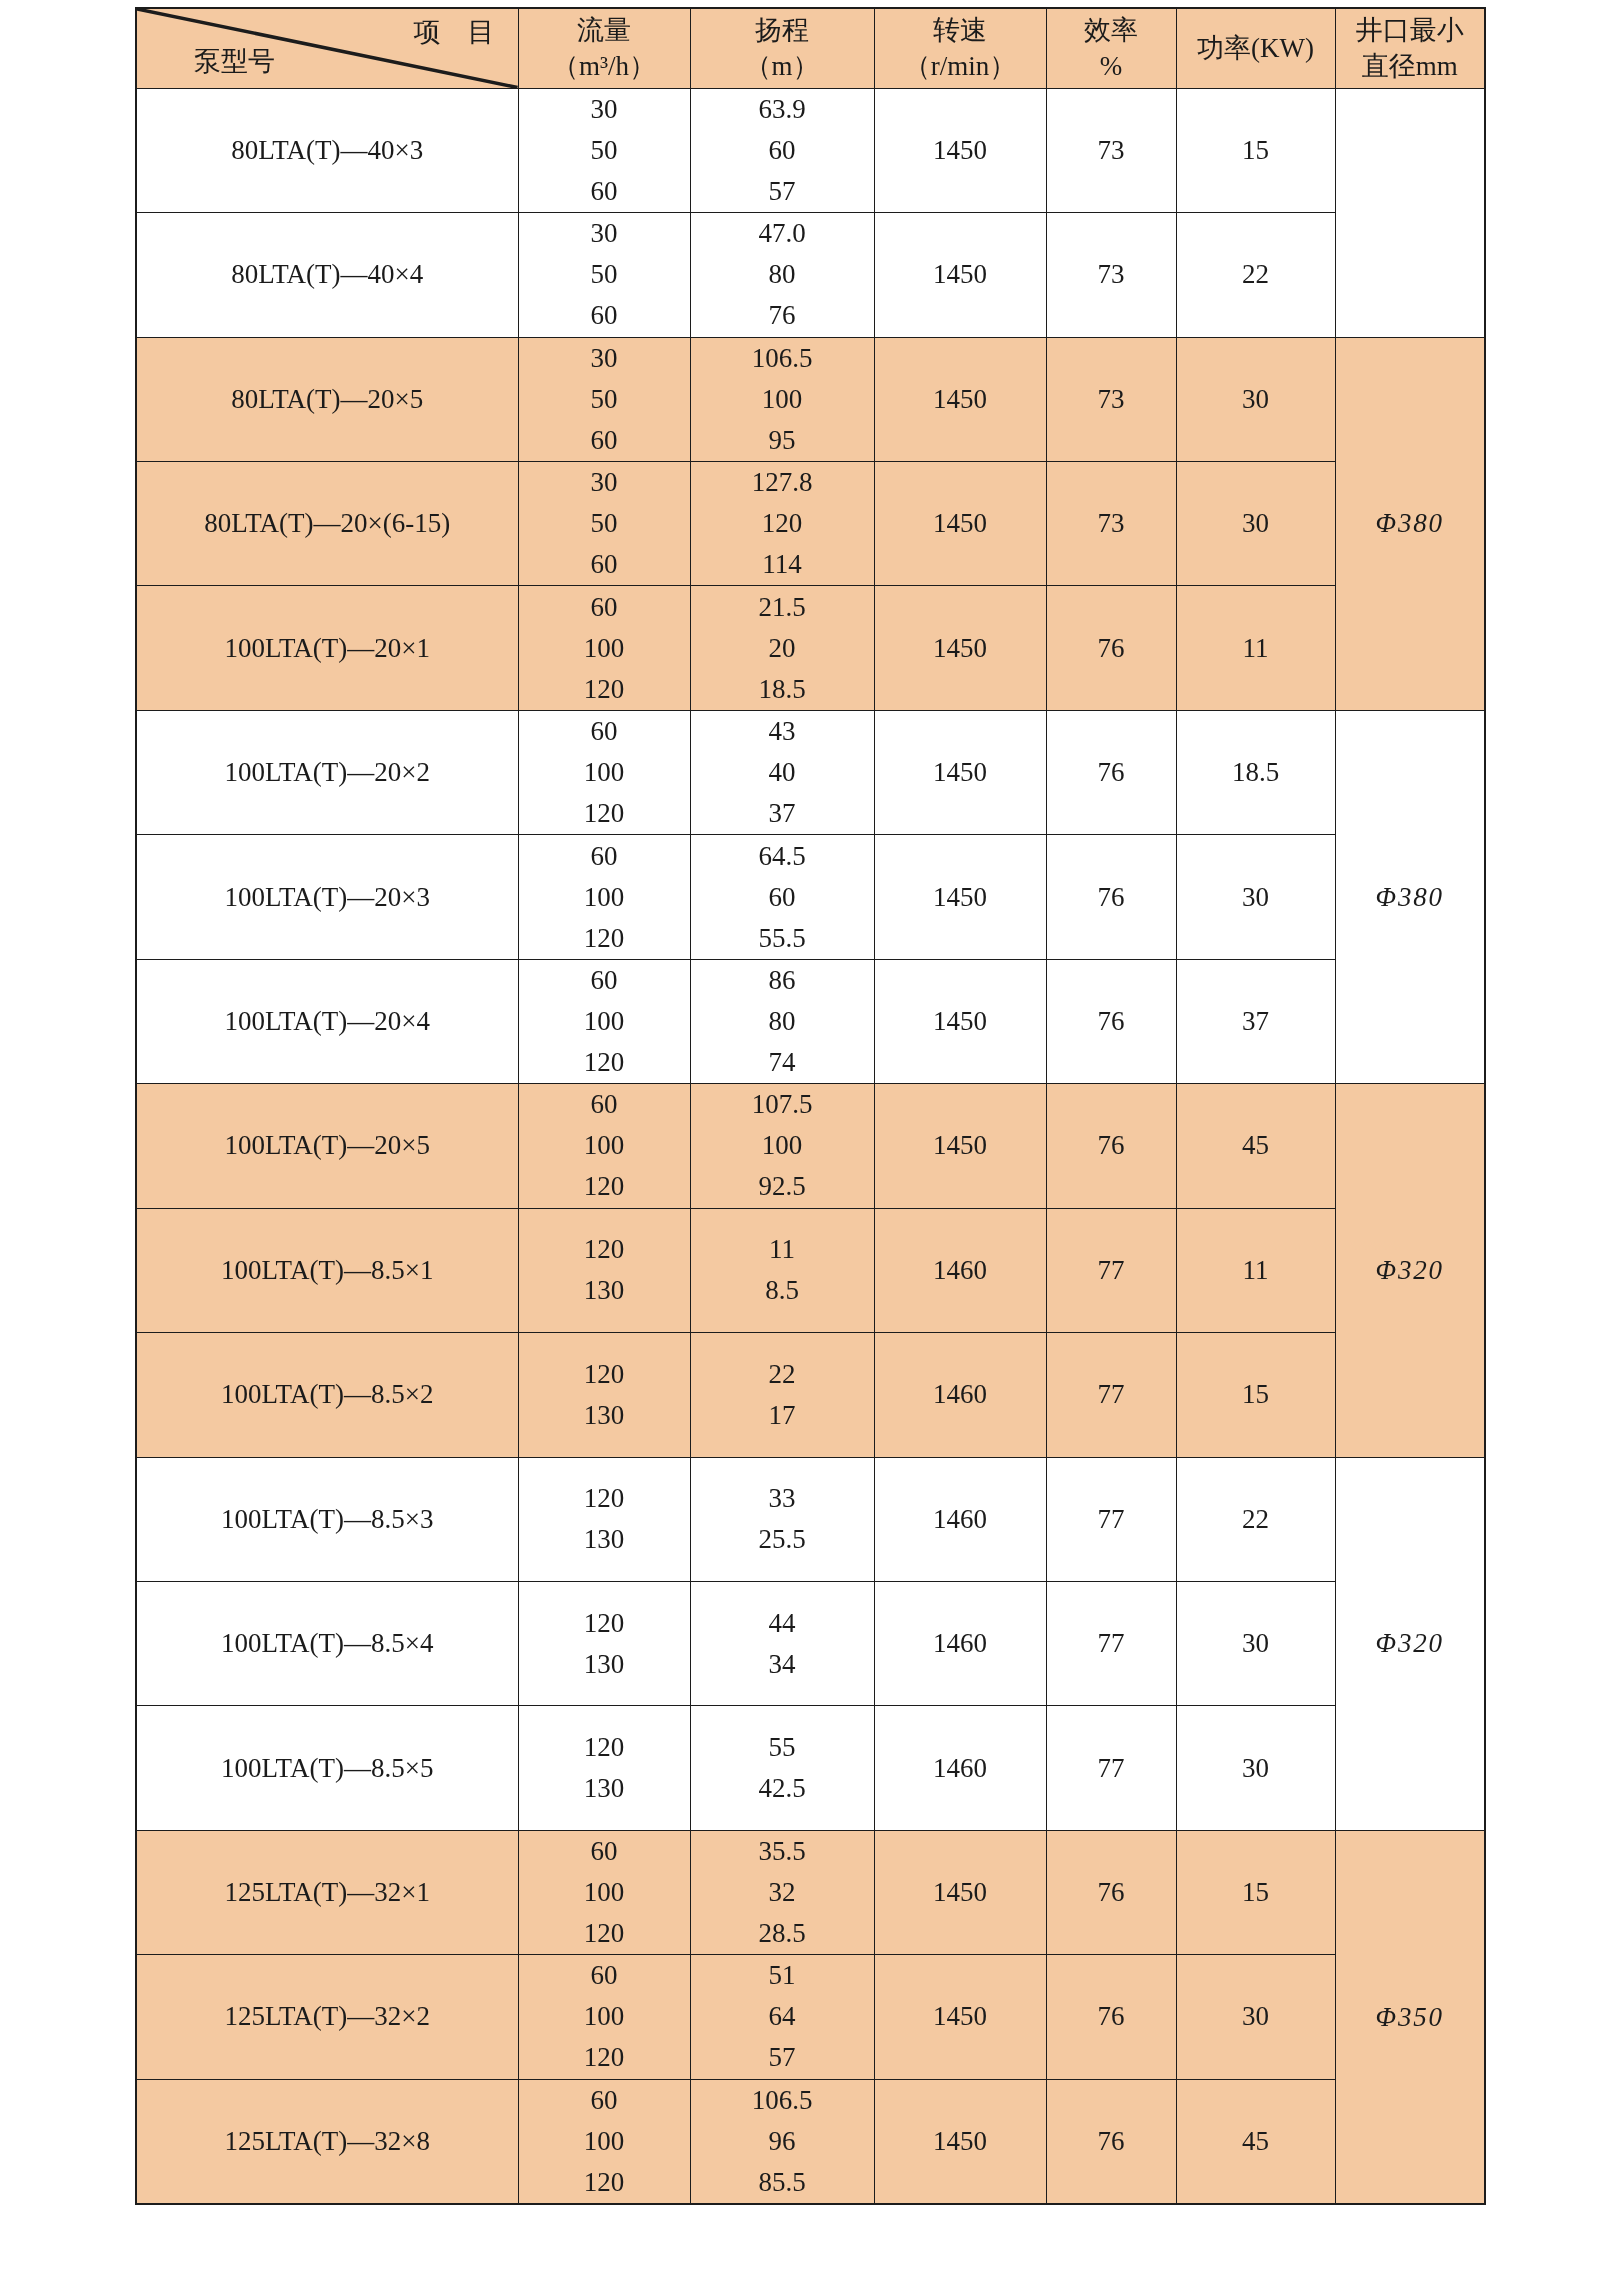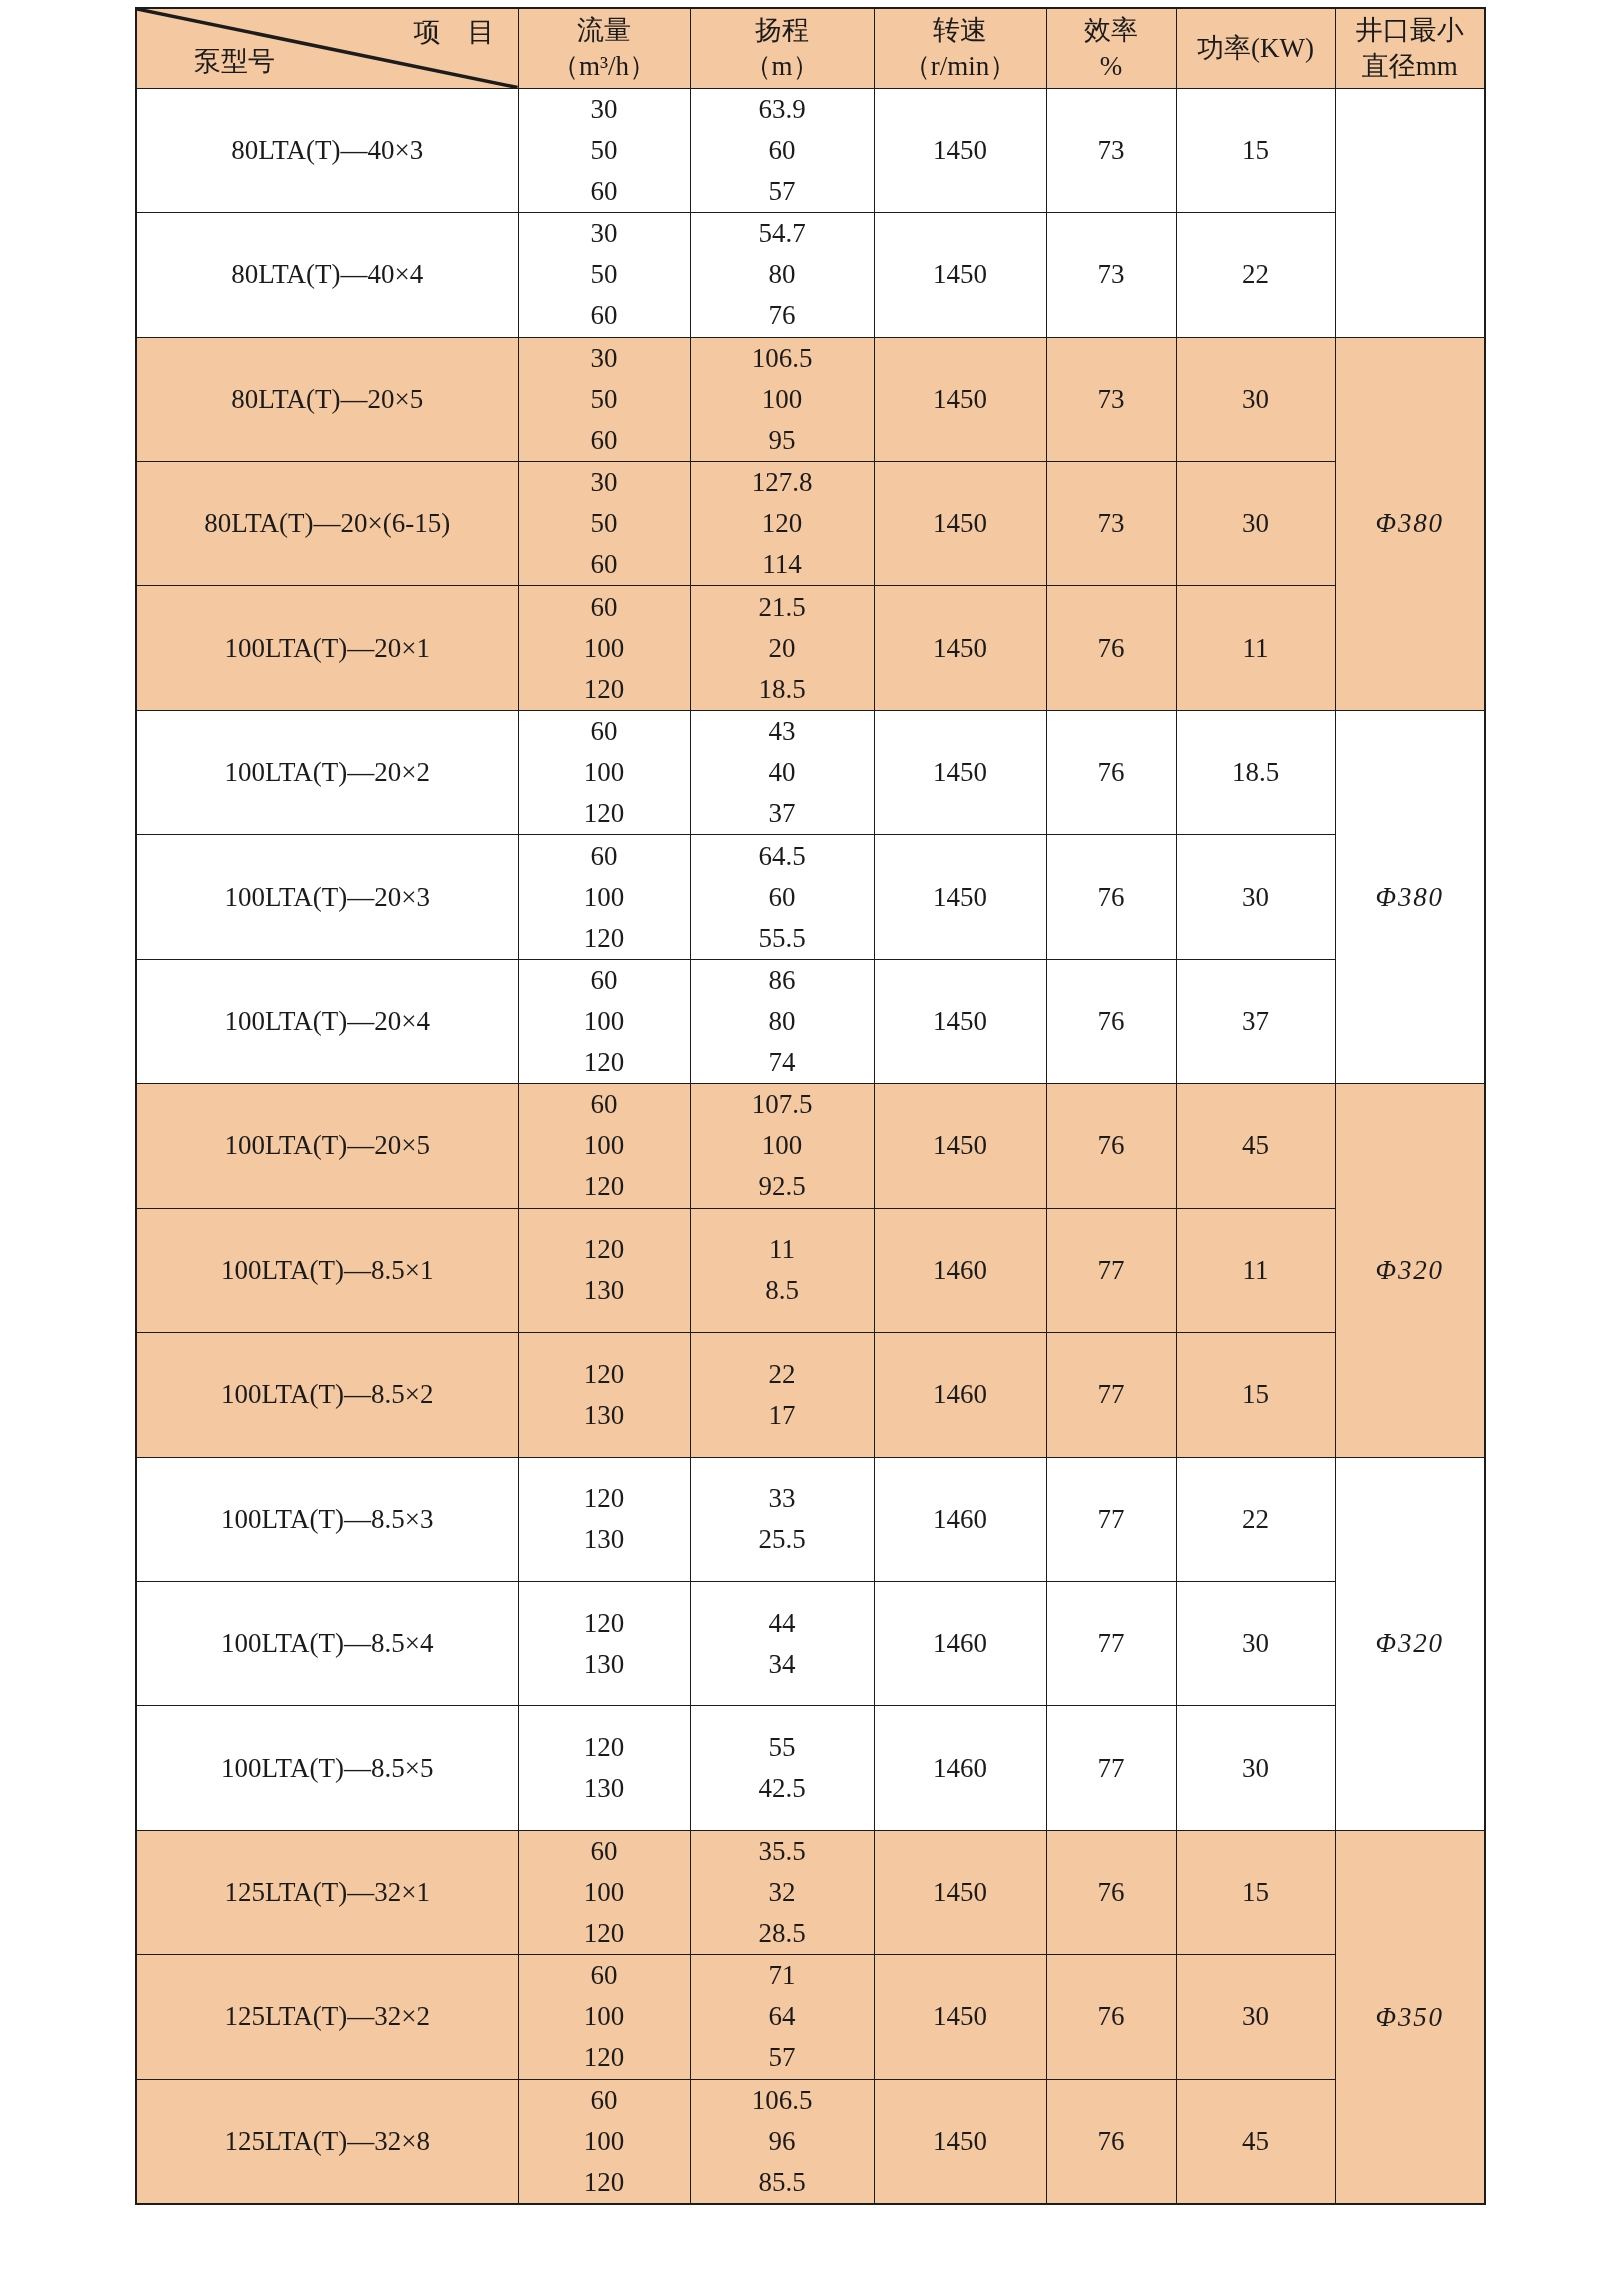--- a/index.html
+++ b/index.html
@@ -102,21 +102,21 @@
         <td>1450</td>
         <td>73</td>
         <td>15</td>
         <td class="well" rowspan="2"></td>
       </tr>
       <tr>
         <td>80LTA(T)—40×4</td>
         <td>30
 50
 60</td>
-        <td>54.7
+        <td>47.0
 80
 76</td>
         <td>1450</td>
         <td>73</td>
         <td>22</td>
       </tr>
       <tr class="on">
         <td>80LTA(T)—20×5</td>
         <td>30
 50
@@ -265,21 +265,21 @@
         <td>1450</td>
         <td>76</td>
         <td>15</td>
         <td class="well" rowspan="3">Φ350</td>
       </tr>
       <tr class="on">
         <td>125LTA(T)—32×2</td>
         <td>60
 100
 120</td>
-        <td>71
+        <td>51
 64
 57</td>
         <td>1450</td>
         <td>76</td>
         <td>30</td>
       </tr>
       <tr class="on">
         <td>125LTA(T)—32×8</td>
         <td>60
 100

